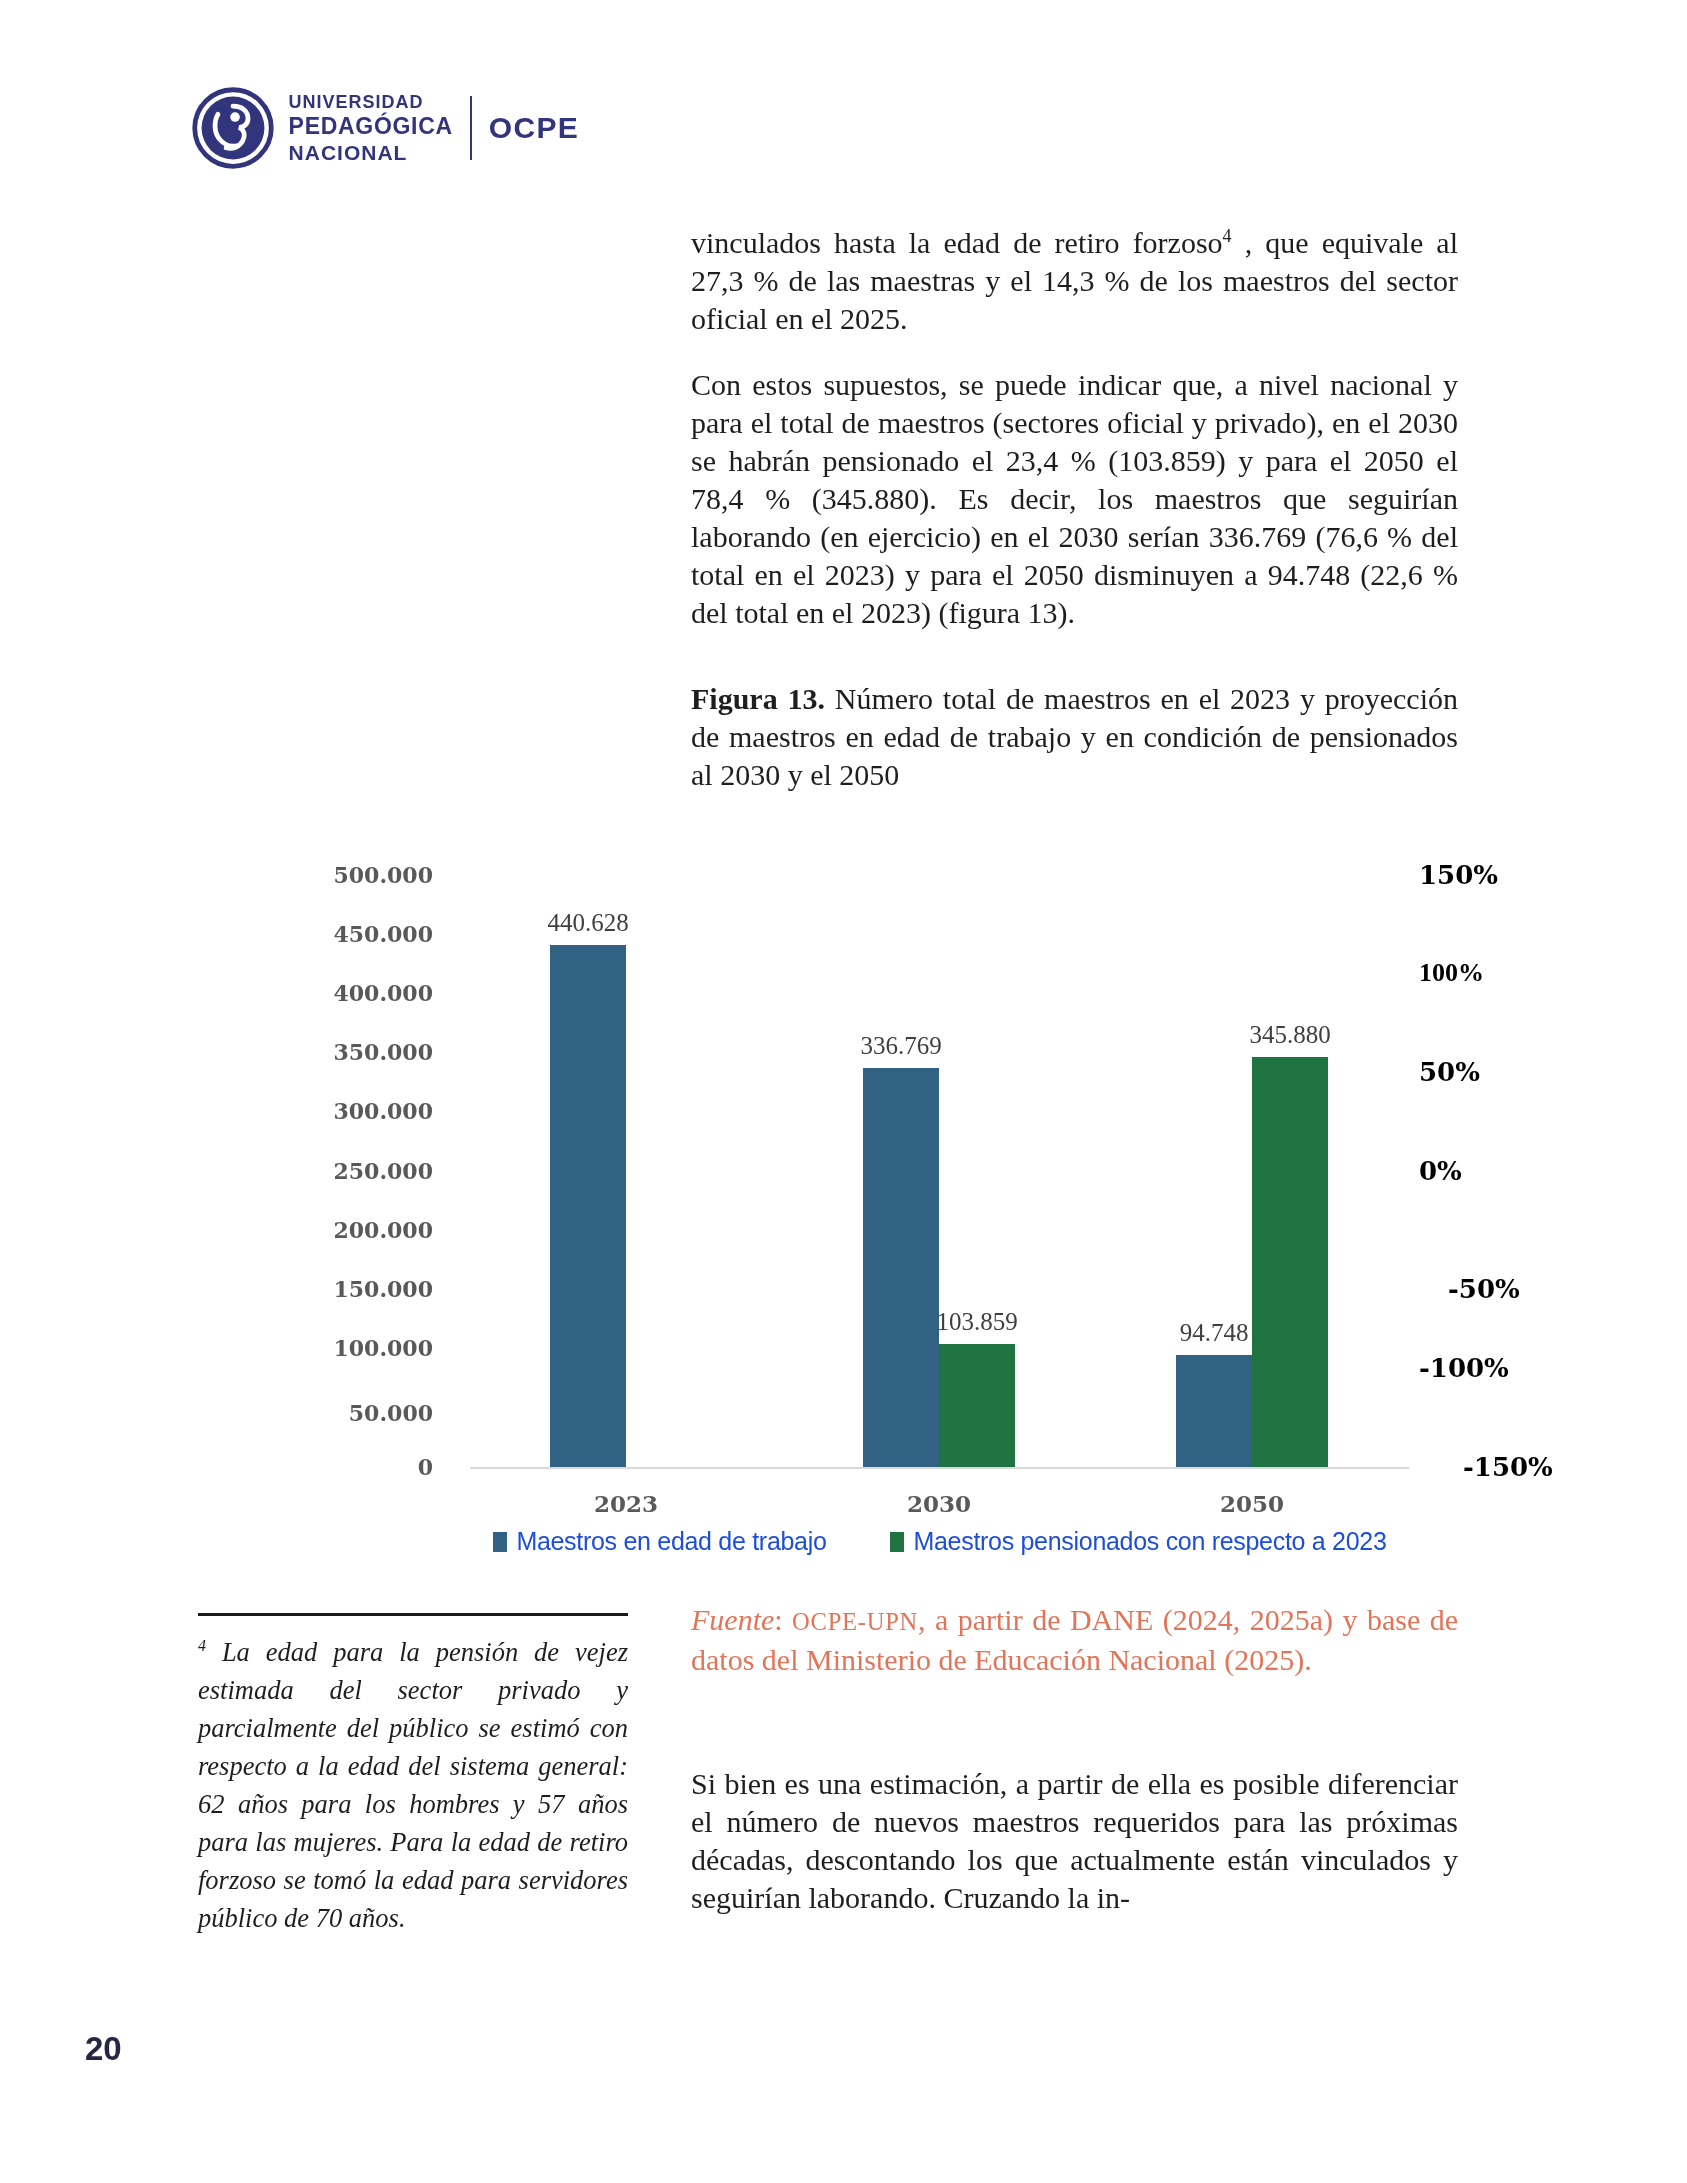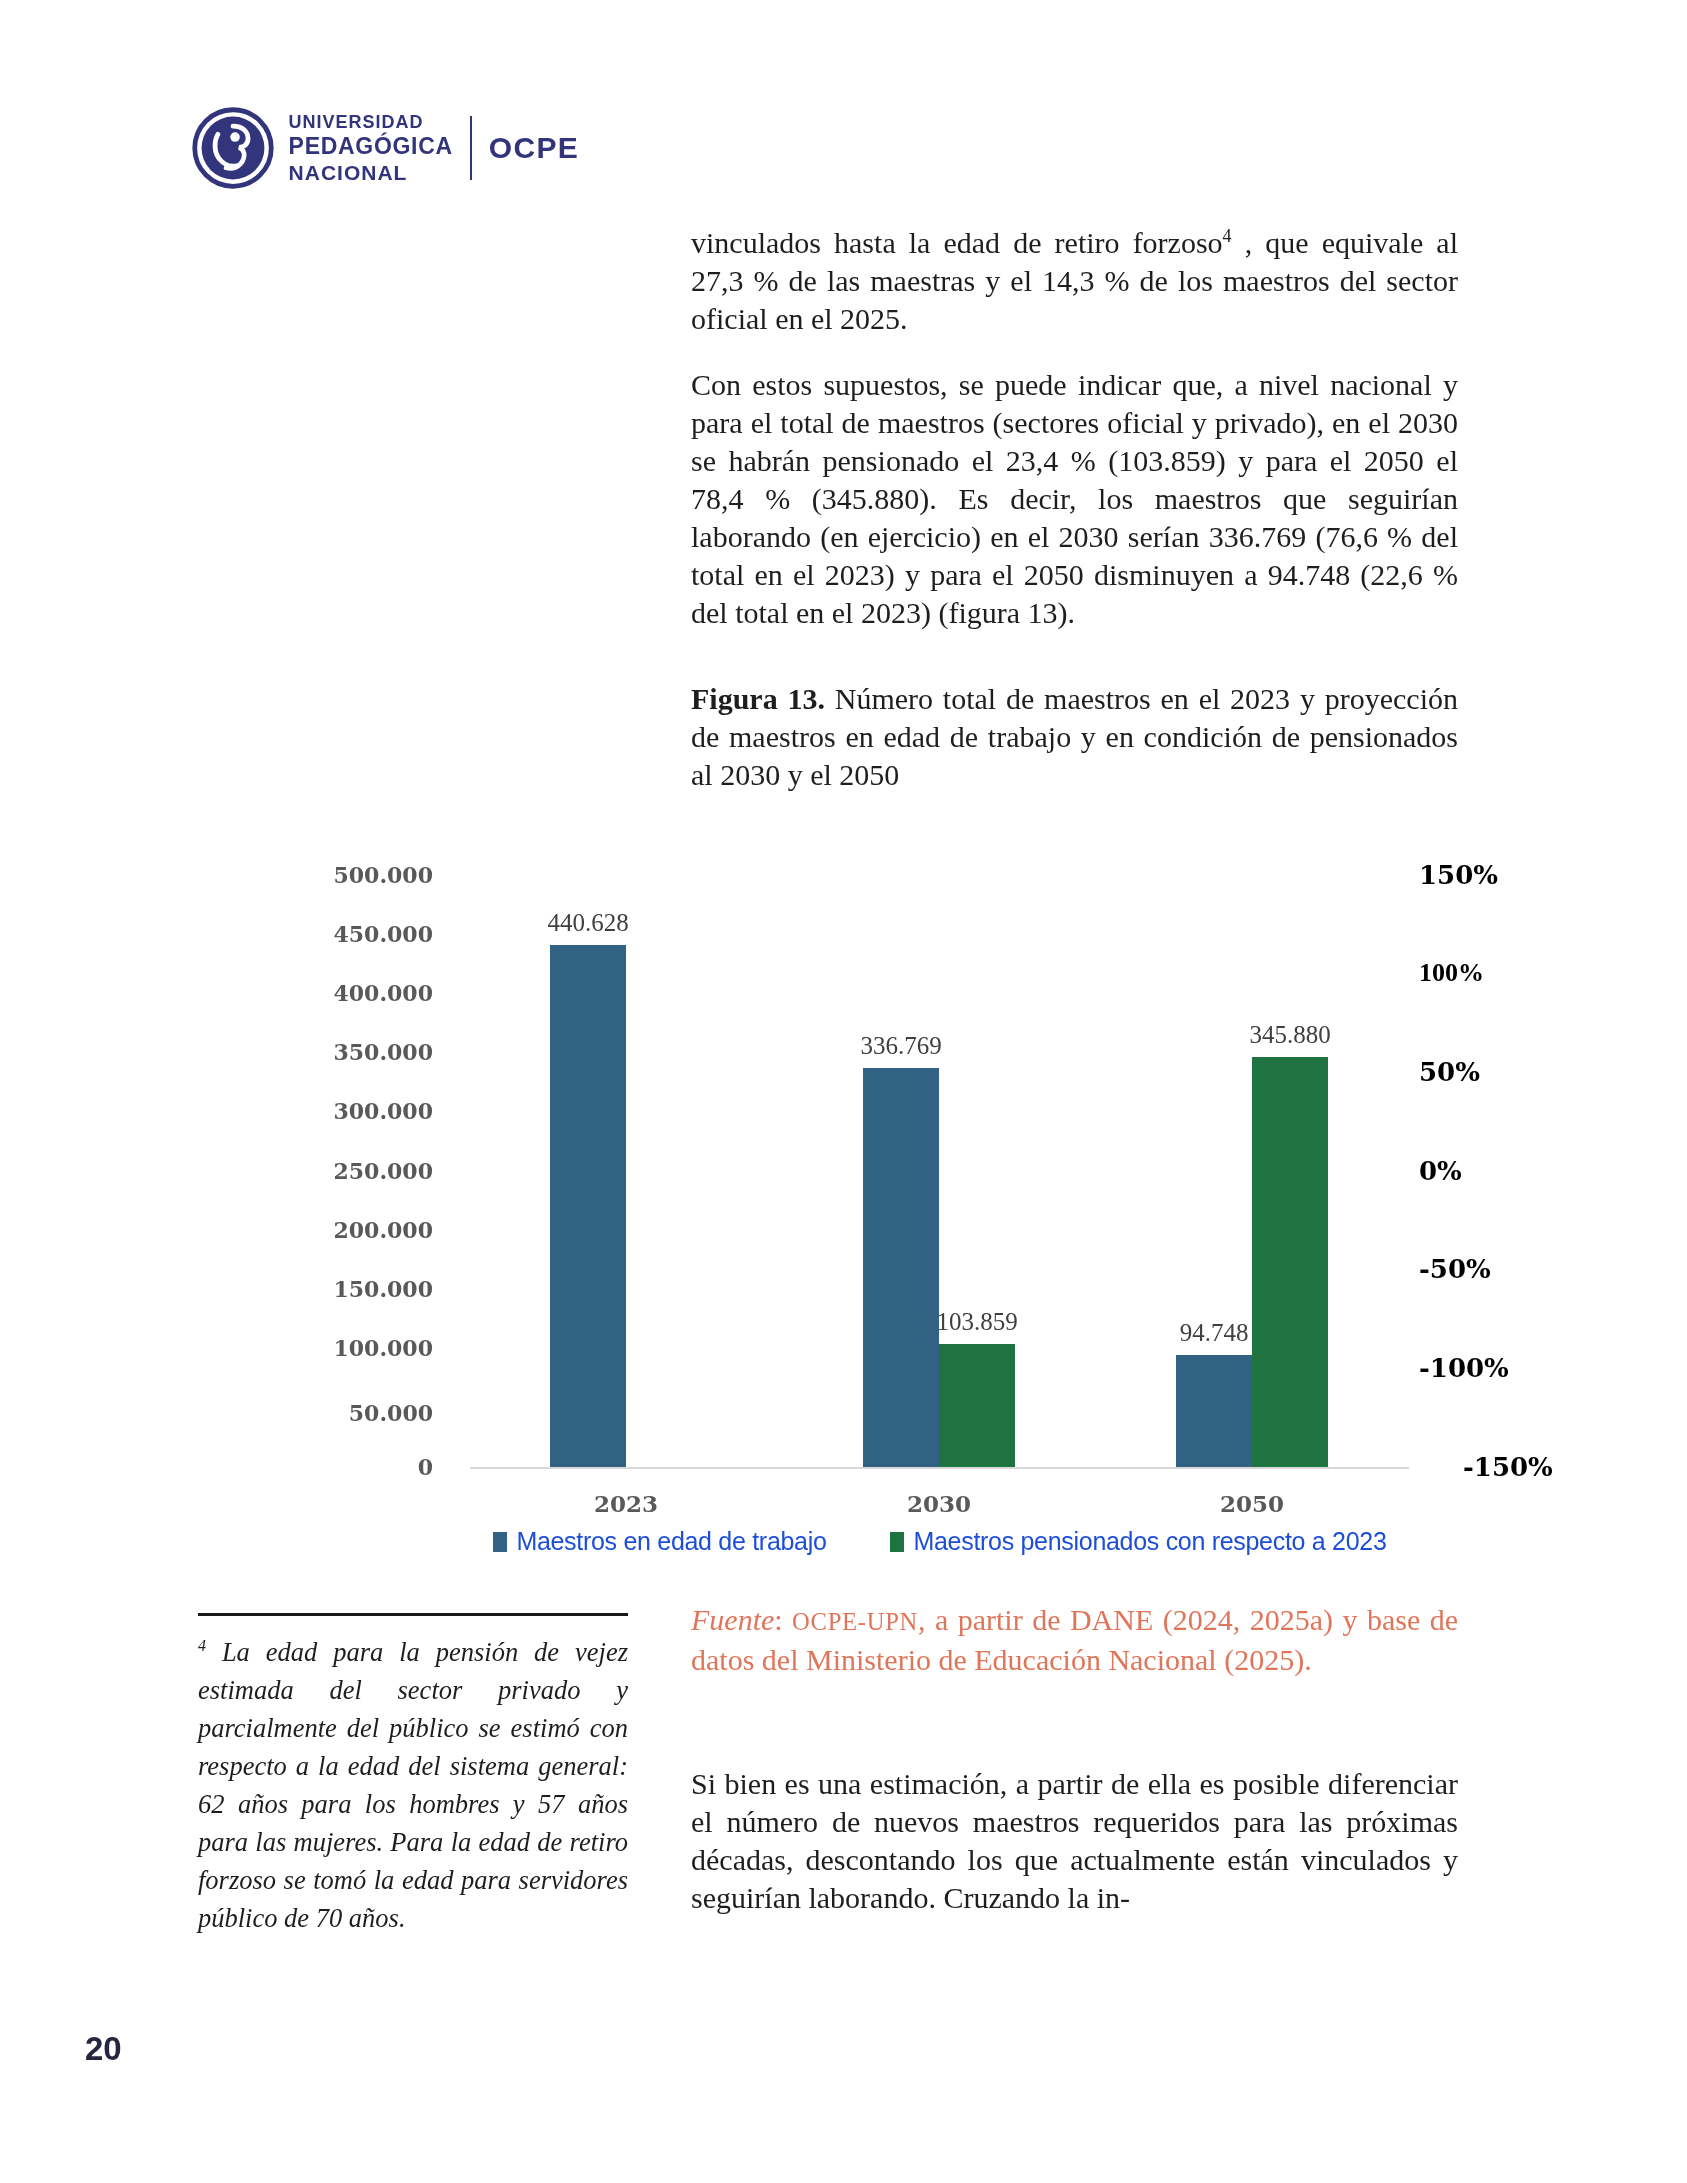--- a/index.html
+++ b/index.html
@@ -1,21 +1,21 @@
 <!DOCTYPE html>
 <html style="font-size:10.6px"><head>
 <meta charset="utf-8">
 <style>
   html,body{margin:0;padding:0;}
   body{
     width:1687px;height:2183px;position:relative;background:#ffffff;
     font-family:"Liberation Serif",serif;color:#1e1e1e;overflow:hidden;
   }
   
-  .header{position:absolute;left:192px;top:87px;display:flex;align-items:center;margin-top:20px;}
+  .header{position:absolute;left:192px;top:87px;display:flex;align-items:center;}
   .emblem{width:82px;height:82px;flex:0 0 auto;}
   .brand{margin-left:14.6px;font-family:"Liberation Sans",sans-serif;font-weight:bold;
          color:#32357B;line-height:1;}
   .brand .l1{font-size:18px;letter-spacing:1px;}
   .brand .l2{font-size:23px;letter-spacing:0.7px;margin-top:4px;}
   .brand .l3{font-size:21px;letter-spacing:1px;margin-top:4px;}
   .head-divider{width:2px;height:64px;background:#32357B;margin:0 17px;}
   .ocpe{font-family:"Liberation Sans",sans-serif;font-weight:bold;color:#32357B;
         font-size:30px;letter-spacing:1.3px;}
   
@@ -95,21 +95,21 @@
     <div class="ytick" style="top: 311px;">250.000</div>
     <div class="ytick" style="top: 370px;">200.000</div>
     <div class="ytick" style="top: 429px;">150.000</div>
     <div class="ytick" style="top: 488px;">100.000</div>
     <div class="ytick" style="top: 553px;">50.000</div>
     <div class="ytick" style="top: 607px;">0</div>
     <div class="rtick" style="top: 14.6px;">150%</div>
     <div class="rtick" style="top: 113px; font-family: Liberation Serif, serif;">100%</div>
     <div class="rtick" style="top: 212px;">50%</div>
     <div class="rtick" style="top: 311px;">0%</div>
-    <div class="rtick" style="top: 409px;">-50%</div>
+    <div class="rtick" style="top: 429px; margin-left: 29px;">-50%</div>
     <div class="rtick" style="top: 508px;">-100%</div>
     <div class="rtick" style="top: 607px; margin-left: 44px;">-150%</div>
     <div class="plot" style="border-bottom-color: rgb(217, 217, 217);">
       <div class="bar" style="left: 80px; height: 522px; background: rgb(49, 98, 132);"></div>
       <div class="bar-label" style="left: 118px; bottom: 530px;">440.628</div>
       <div class="bar" style="left: 393px; height: 399px; background: rgb(49, 98, 132);"></div>
       <div class="bar-label" style="left: 431px; bottom: 407px;">336.769</div>
       <div class="bar" style="left: 469px; height: 123px; background: rgb(31, 115, 65);"></div>
       <div class="bar-label" style="left: 507px; bottom: 131px;">103.859</div>
       <div class="bar" style="left: 706px; height: 112px; background: rgb(49, 98, 132);"></div>

